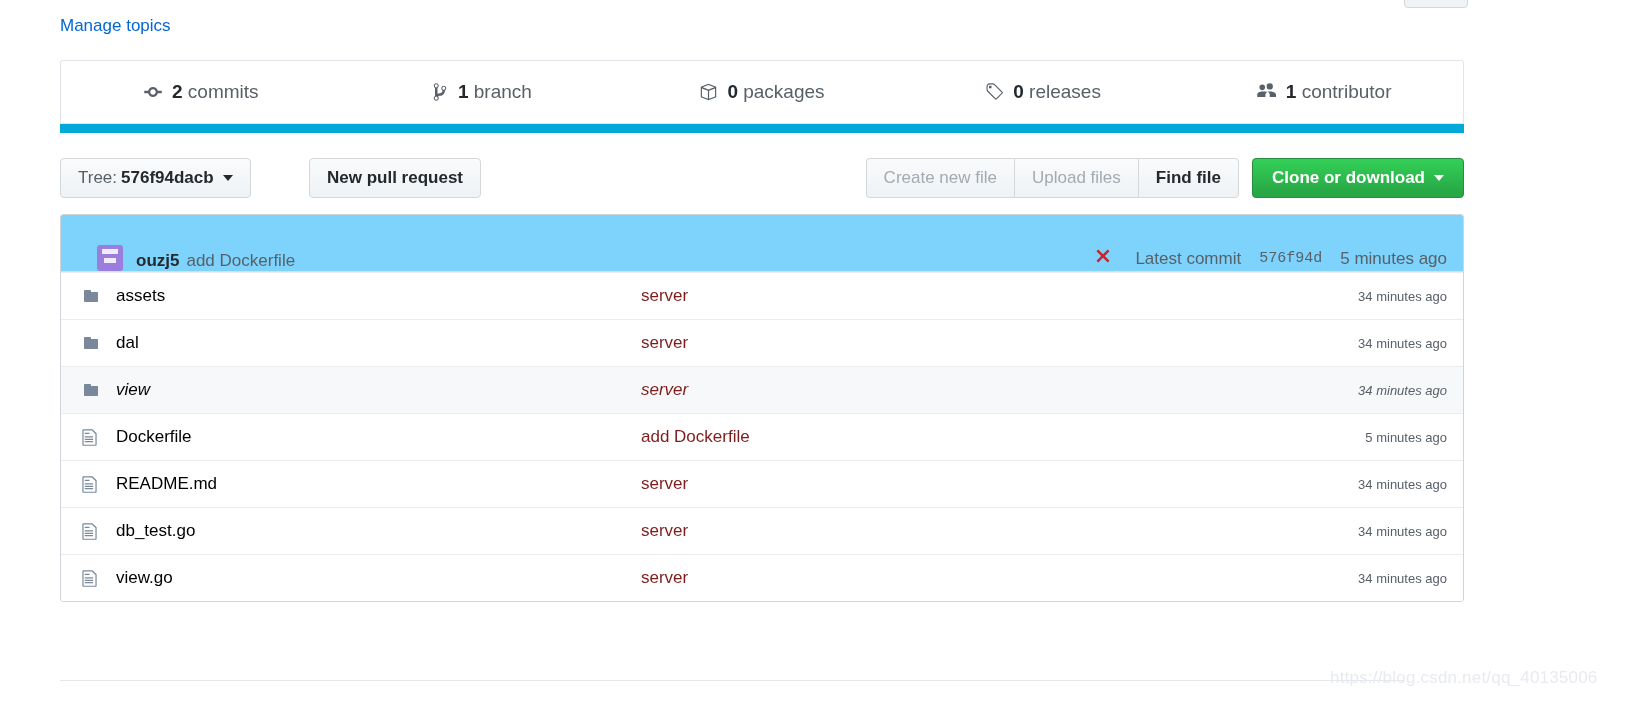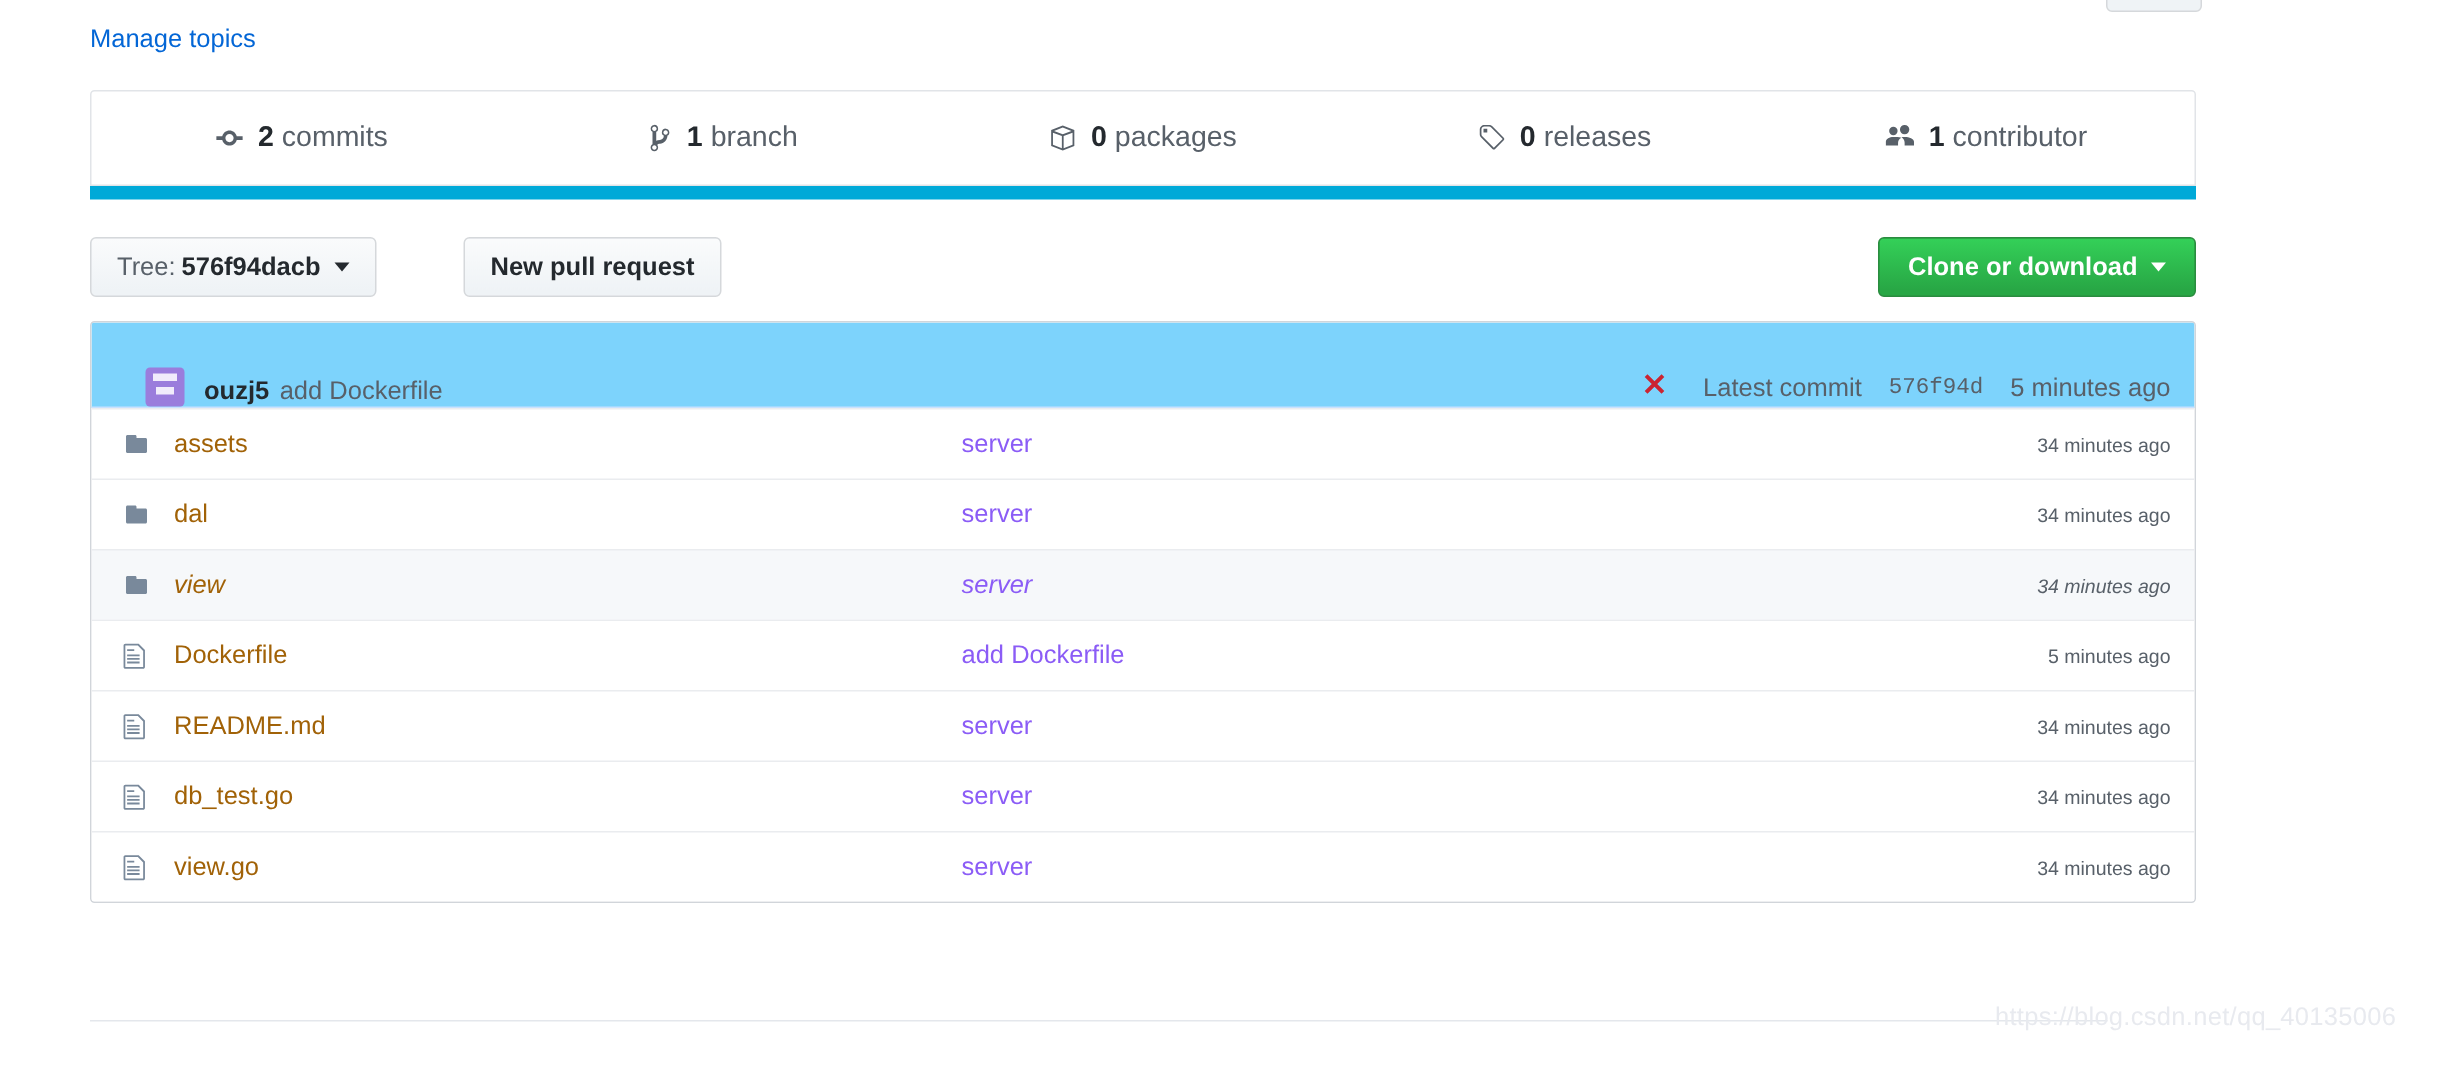--- a/index.html
+++ b/index.html
@@ -247,30 +247,30 @@
     flex: none;
     width: 20px;
     margin-right: 15px;
     display: flex;
     align-items: center;
   }
   .file-name {
     flex: none;
     width: 525px;
     font-size: 17px;
-    color: #a16207;
+    color: #000000;
     cursor: pointer;
     overflow: hidden;
     text-overflow: ellipsis;
     white-space: nowrap;
   }
   .file-msg {
     flex: 1 1 auto;
     font-size: 17px;
-    color: #8b5cf6;
+    color: #7f1d1d;
     cursor: pointer;
     overflow: hidden;
     text-overflow: ellipsis;
     white-space: nowrap;
   }
   .file-age {
     flex: none;
     text-align: right;
     font-size: 13px;
     color: #586069;
@@ -360,20 +360,25 @@
   <div class="toolbar">
     <button class="btn btn-tree">
       <span>Tree:</span>
       <span class="sha">576f94dacb</span>
       <span class="caret"></span>
     </button>
 
     <button class="btn btn-pr">New pull request</button>
 
     <div class="right-group">
+      <div class="btn-group">
+        <button class="btn">Create new file</button>
+        <button class="btn">Upload files</button>
+        <button class="btn">Find file</button>
+      </div>
       <button class="btn btn-clone">
         <span>Clone or download</span>
         <span class="caret"></span>
       </button>
     </div>
   </div>
 
   <div class="filebox">
 
     <div class="commit-header">

